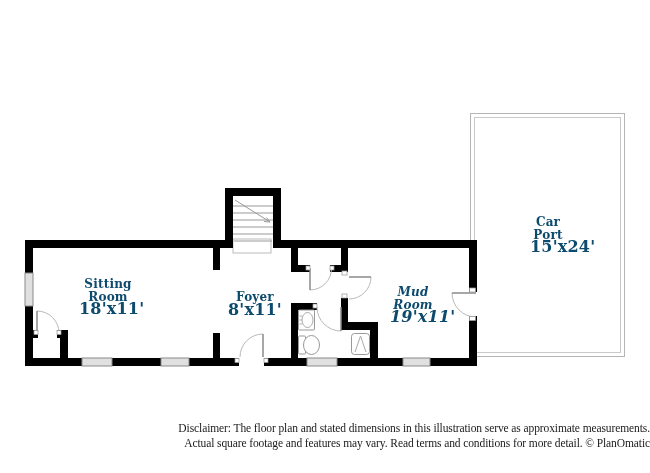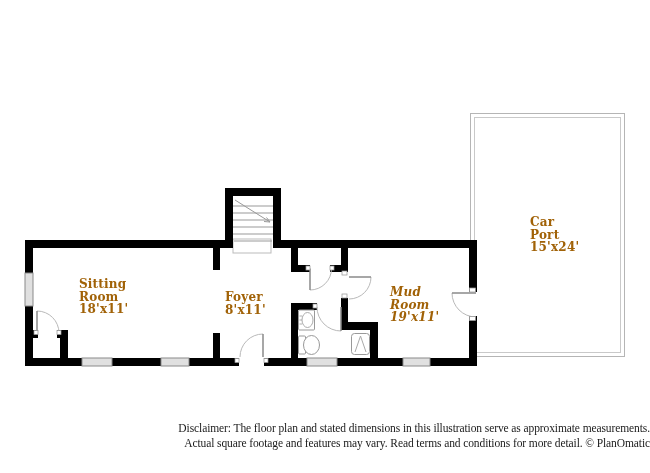--- a/index.html
+++ b/index.html
@@ -2,26 +2,26 @@
 <html><head>
 <meta charset="utf-8">
 <style>
   html,body{margin:0;padding:0;background:#fff;}
   .canvas{
     position:relative;width:650px;height:473px;background:#ffffff;overflow:hidden;
     font-family:"DejaVu Serif","Liberation Serif",serif;
   }
   .plan-svg{position:absolute;left:0;top:0;}
   .room-label{
-    position:absolute;transform:translateX(-50%);text-align:left;
-    font-weight:bold;font-size:12px;line-height:12.5px;color:#a16207;
+    position:absolute;transform:translateX(-50%);text-align:center;
+    font-weight:bold;font-size:12px;line-height:12.5px;color:#0c4a6e;
     letter-spacing:0.2px;
   }
   .room-label span{display:block;}
-  .room-label .dims{white-space:nowrap;font-size:12px;}
+  .room-label .dims{white-space:nowrap;font-size:16px;}
   .disclaimer{
     position:absolute;left:0;right:0;top:421px;text-align:right;
     font-family:"Liberation Serif",serif;font-size:11.5px;line-height:15px;
     color:#1a1a1a;letter-spacing:-0.1px;
   }
 </style>
 </head>
 <body>
 
 <div class="canvas">

